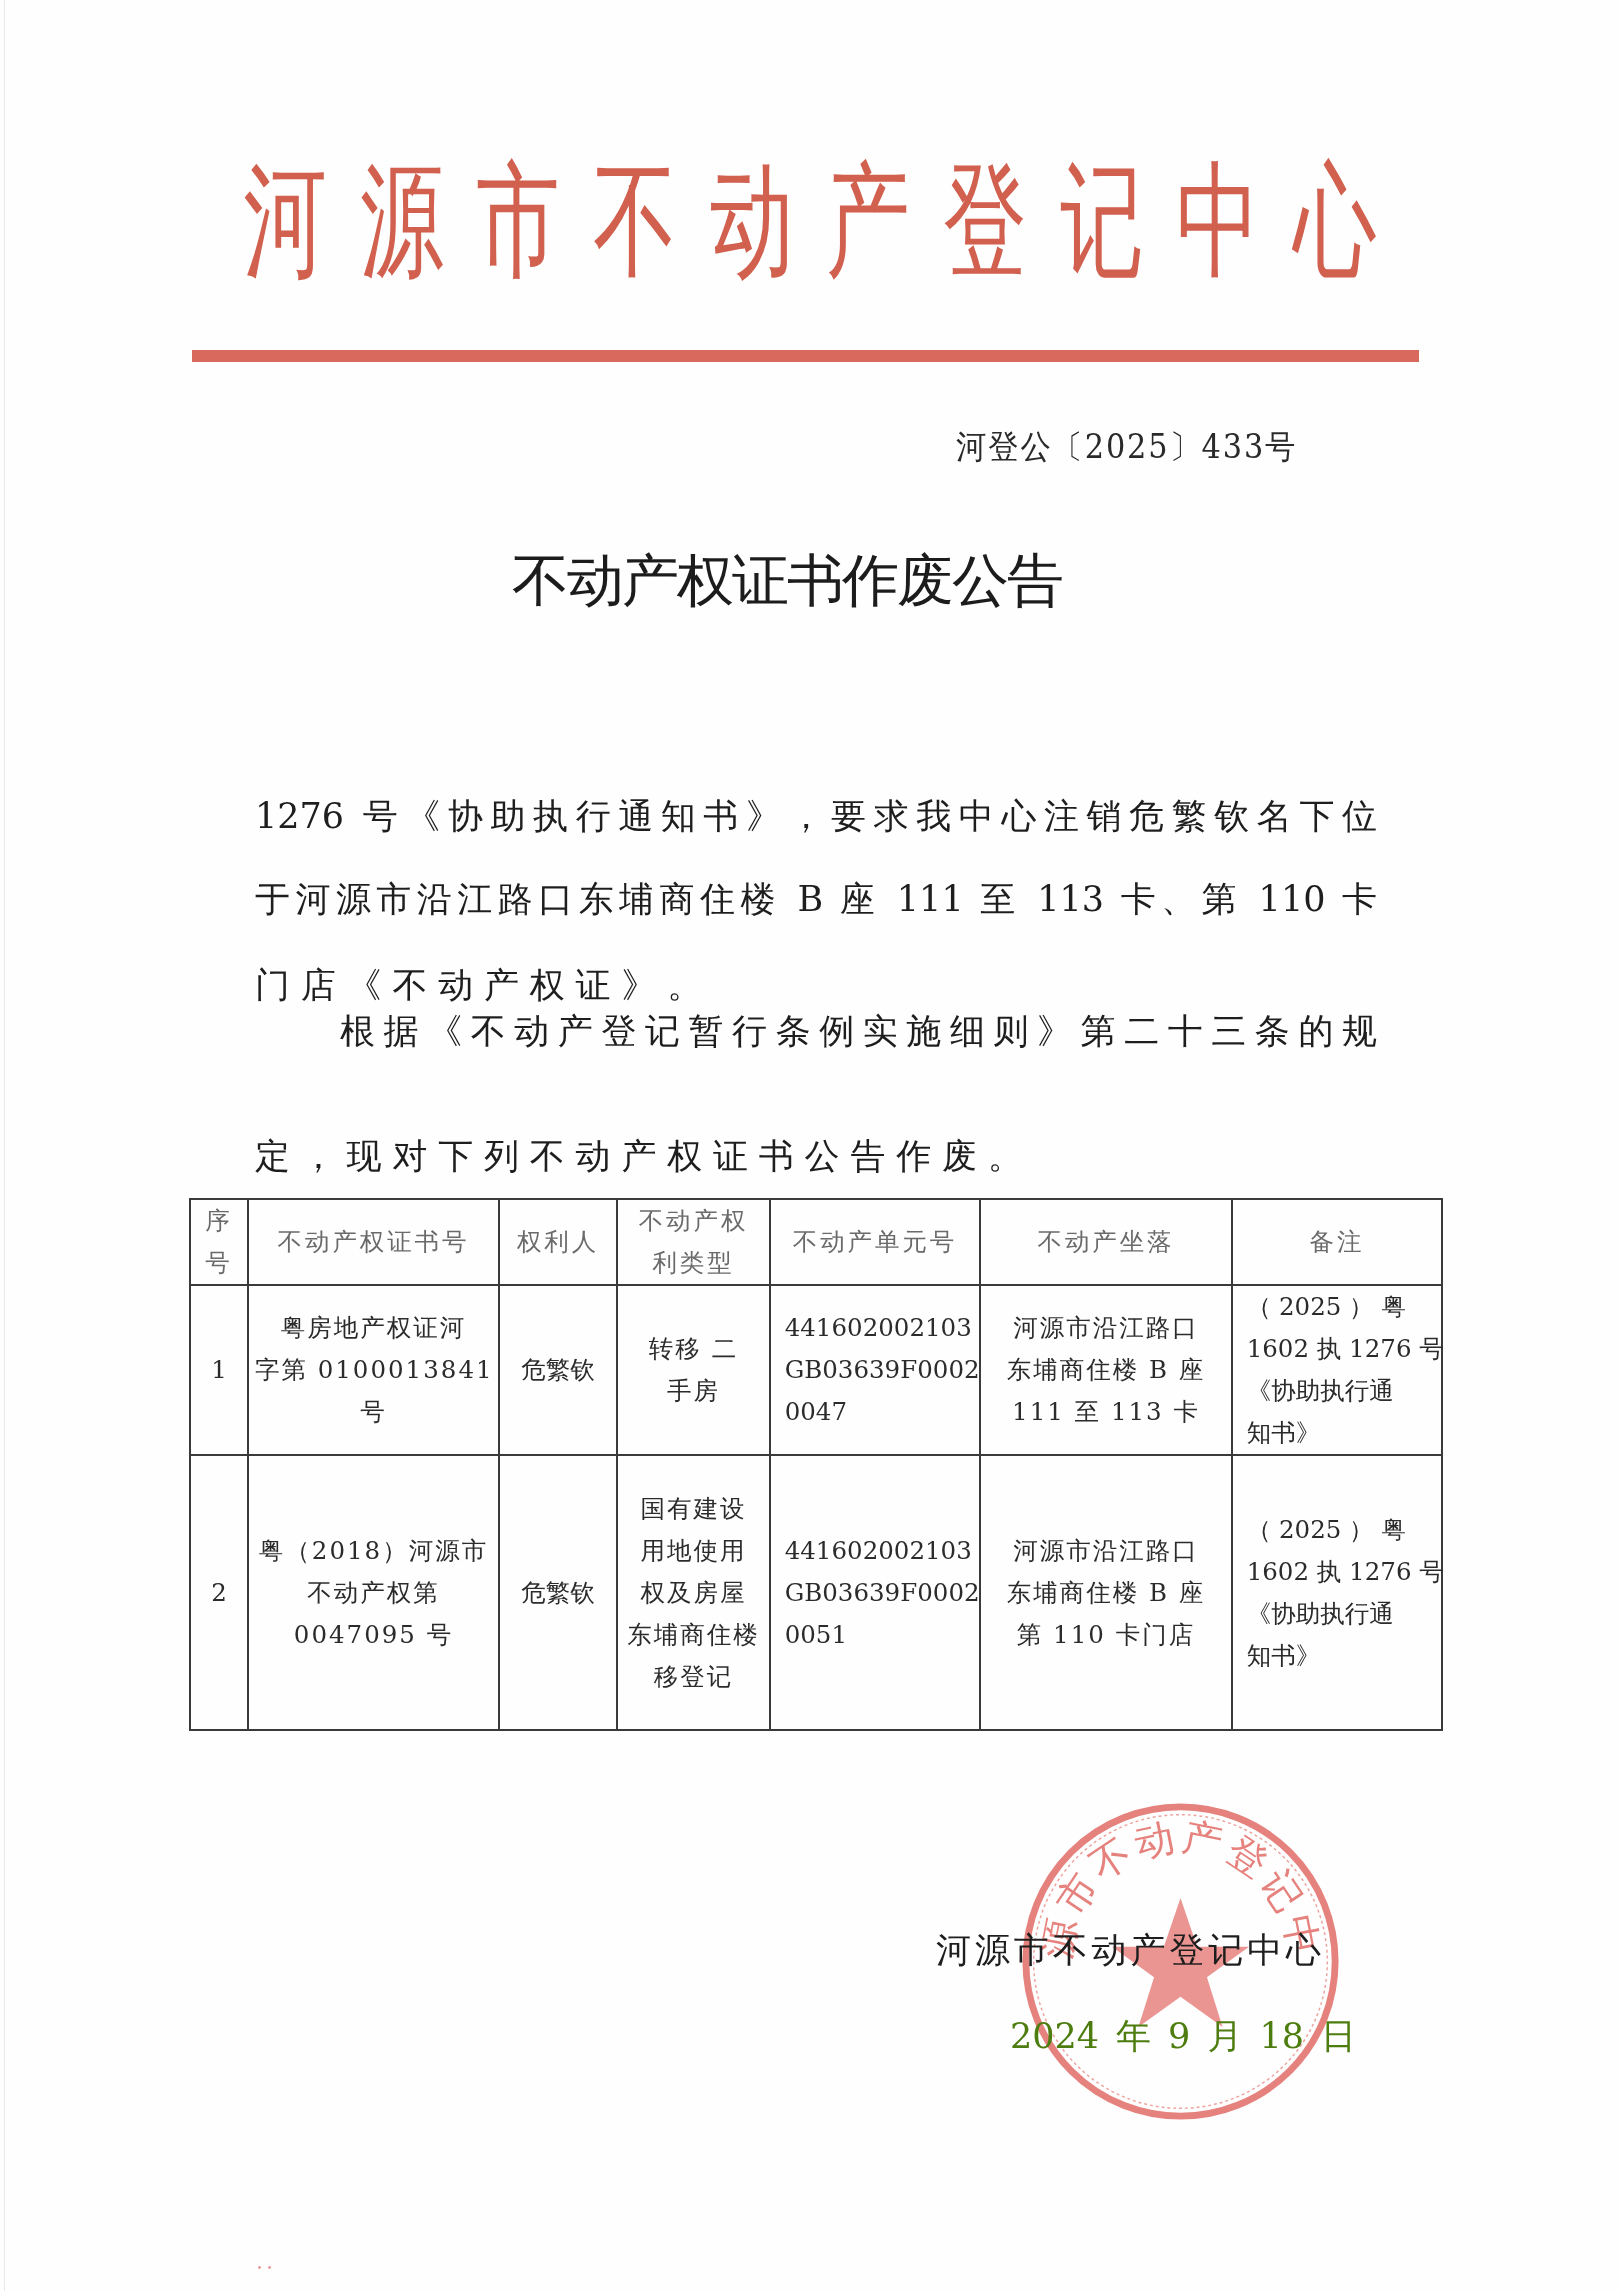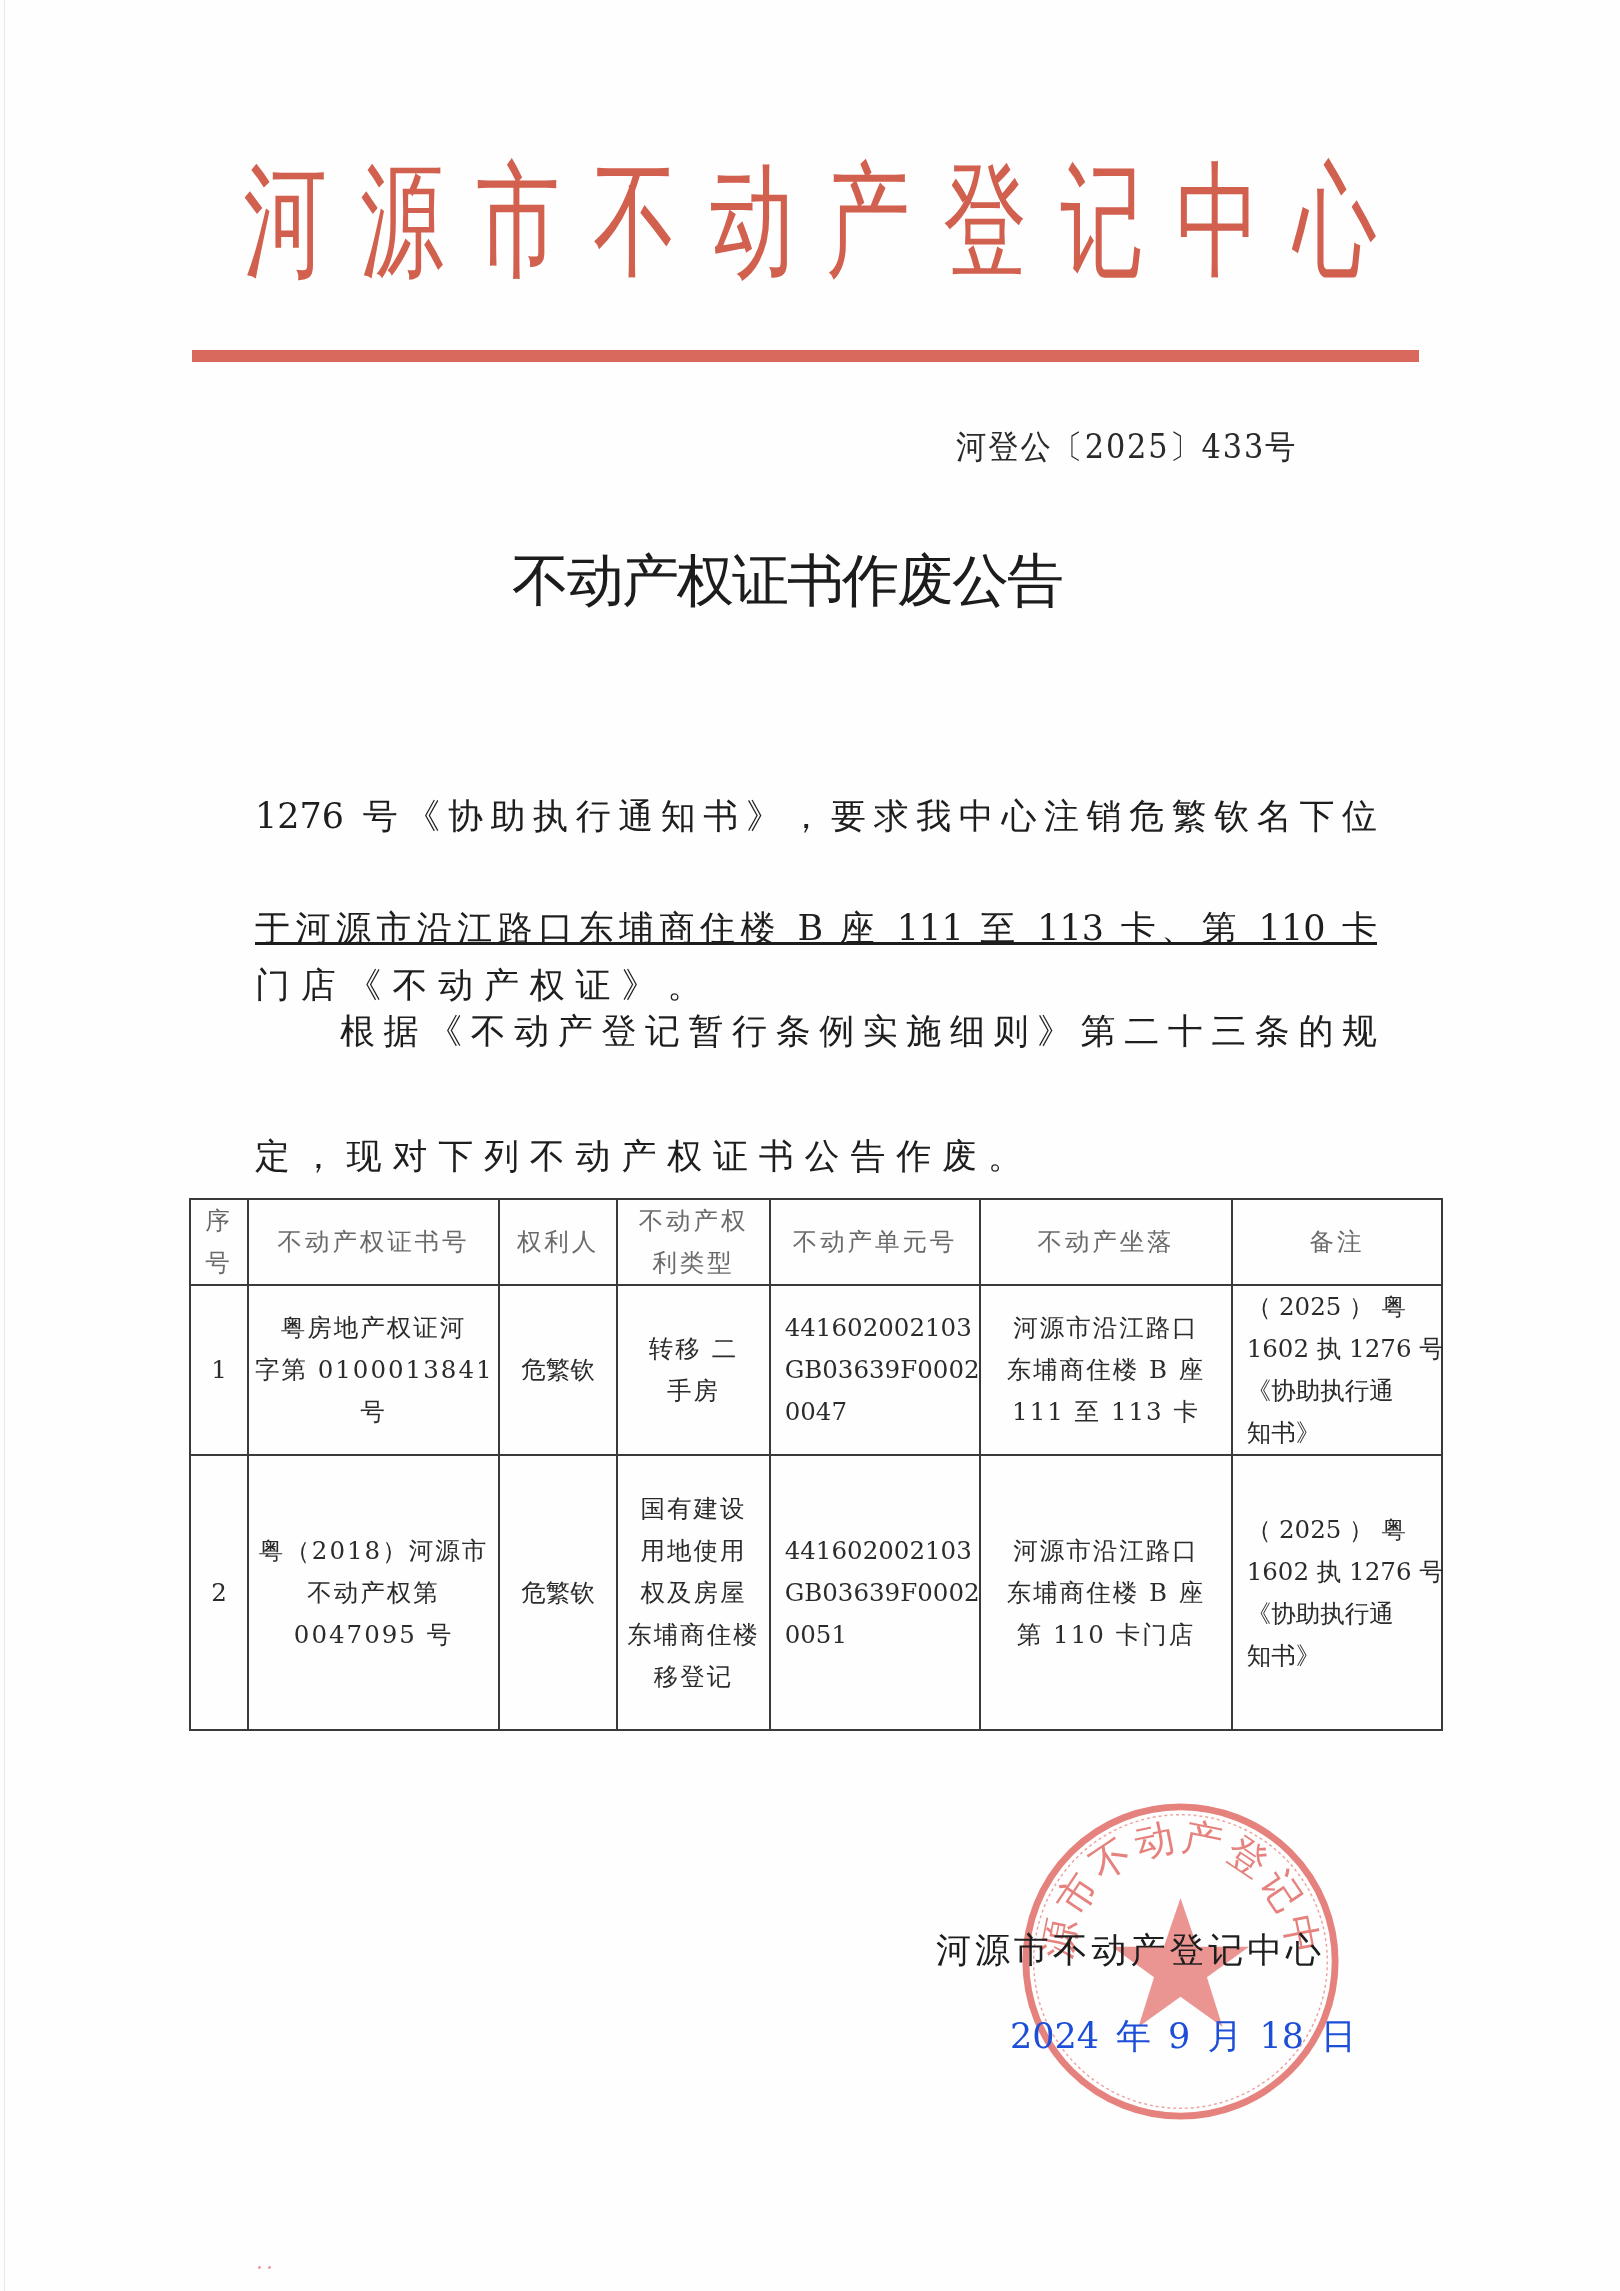--- a/index.html
+++ b/index.html
@@ -36,21 +36,21 @@
   table.notice th { color: #6a6a6a; height: 84px; letter-spacing: 2.9px; }
   table.notice tr.r1 td { height: 168px; }
   table.notice tr.r2 td { height: 273px; }
   table.notice td.left { text-align: left; padding-left: 13.7px; }
   table.notice td.sm { letter-spacing: 2px; }
   .cell-line { display: block; white-space: nowrap; }
 
   .signature { position: absolute; left: 936px; top: 1923px; width: 436px; height: 55px;
                font-size: 35px; white-space: nowrap; color: #1e1e1e; letter-spacing: 3.9px; line-height: 55px; }
   .date { position: absolute; left: 1010px; top: 2009px; width: 343px; height: 55px;
-          font-size: 35px; white-space: nowrap; color: #1d4ed8; line-height: 55px; word-spacing: 5.9px; }
+          font-size: 35px; white-space: nowrap; color: #4d7c0f; line-height: 55px; word-spacing: 5.9px; }
 
   .seal { position: absolute; left: 1019px; top: 1800px; width: 323px; height: 323px; opacity: 0.78; }
   .speck { position: absolute; width: 2.9px; height: 2.9px; background: #e05a5a; border-radius: 50%; opacity: 0.6; }
 </style>
 </head>
 <body>
 
 <div class="page">
   <div class="edge"></div>
 
@@ -66,21 +66,21 @@
     <span>中</span>
     <span>心</span>
   </div>
   <div class="red-rule"></div>
 
   <div class="doc-no">河登公〔2025〕433号</div>
 
   <div class="heading">不动产权证书作废公告</div>
 
   <div class="body-line" style="top:787px;">1276 号《协助执行通知书》，要求我中心注销危繁钦名下位</div>
-  <div class="body-line" style="top:899px;text-decoration:underline;">于河源市沿江路口东埔商住楼 B 座 111 至 113 卡、第 110 卡</div>
+  <div class="body-line" style="top:870px;">于河源市沿江路口东埔商住楼 B 座 111 至 113 卡、第 110 卡</div>
   <div class="body-line last" style="top:956px;">门店《不动产权证》。</div>
 
   <div class="body-line indent" style="top:1002px;">根据《不动产登记暂行条例实施细则》第二十三条的规</div>
   <div class="body-line last" style="top:1127px;">定，现对下列不动产权证书公告作废。</div>
 
   <table class="notice">
     <colgroup>
       <col style="width:58px">
       <col style="width:251px">
       <col style="width:118px">

